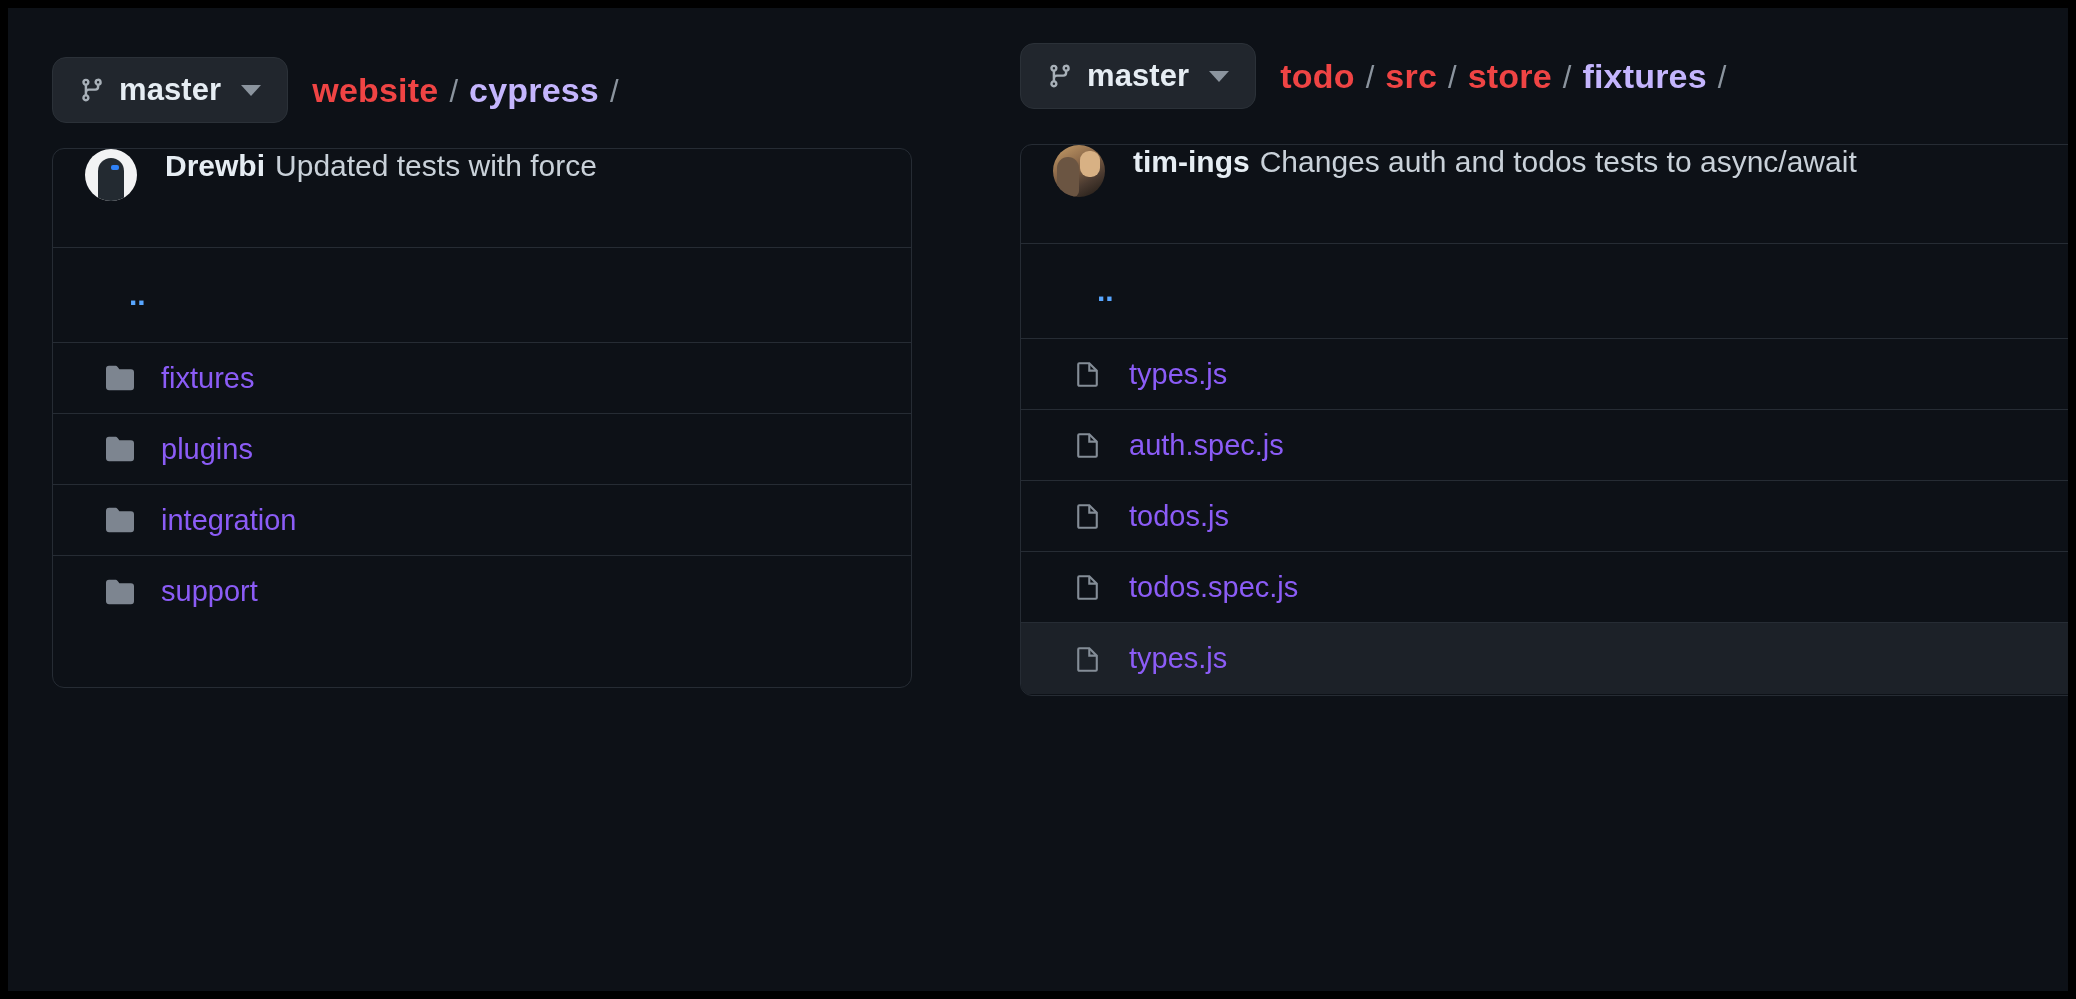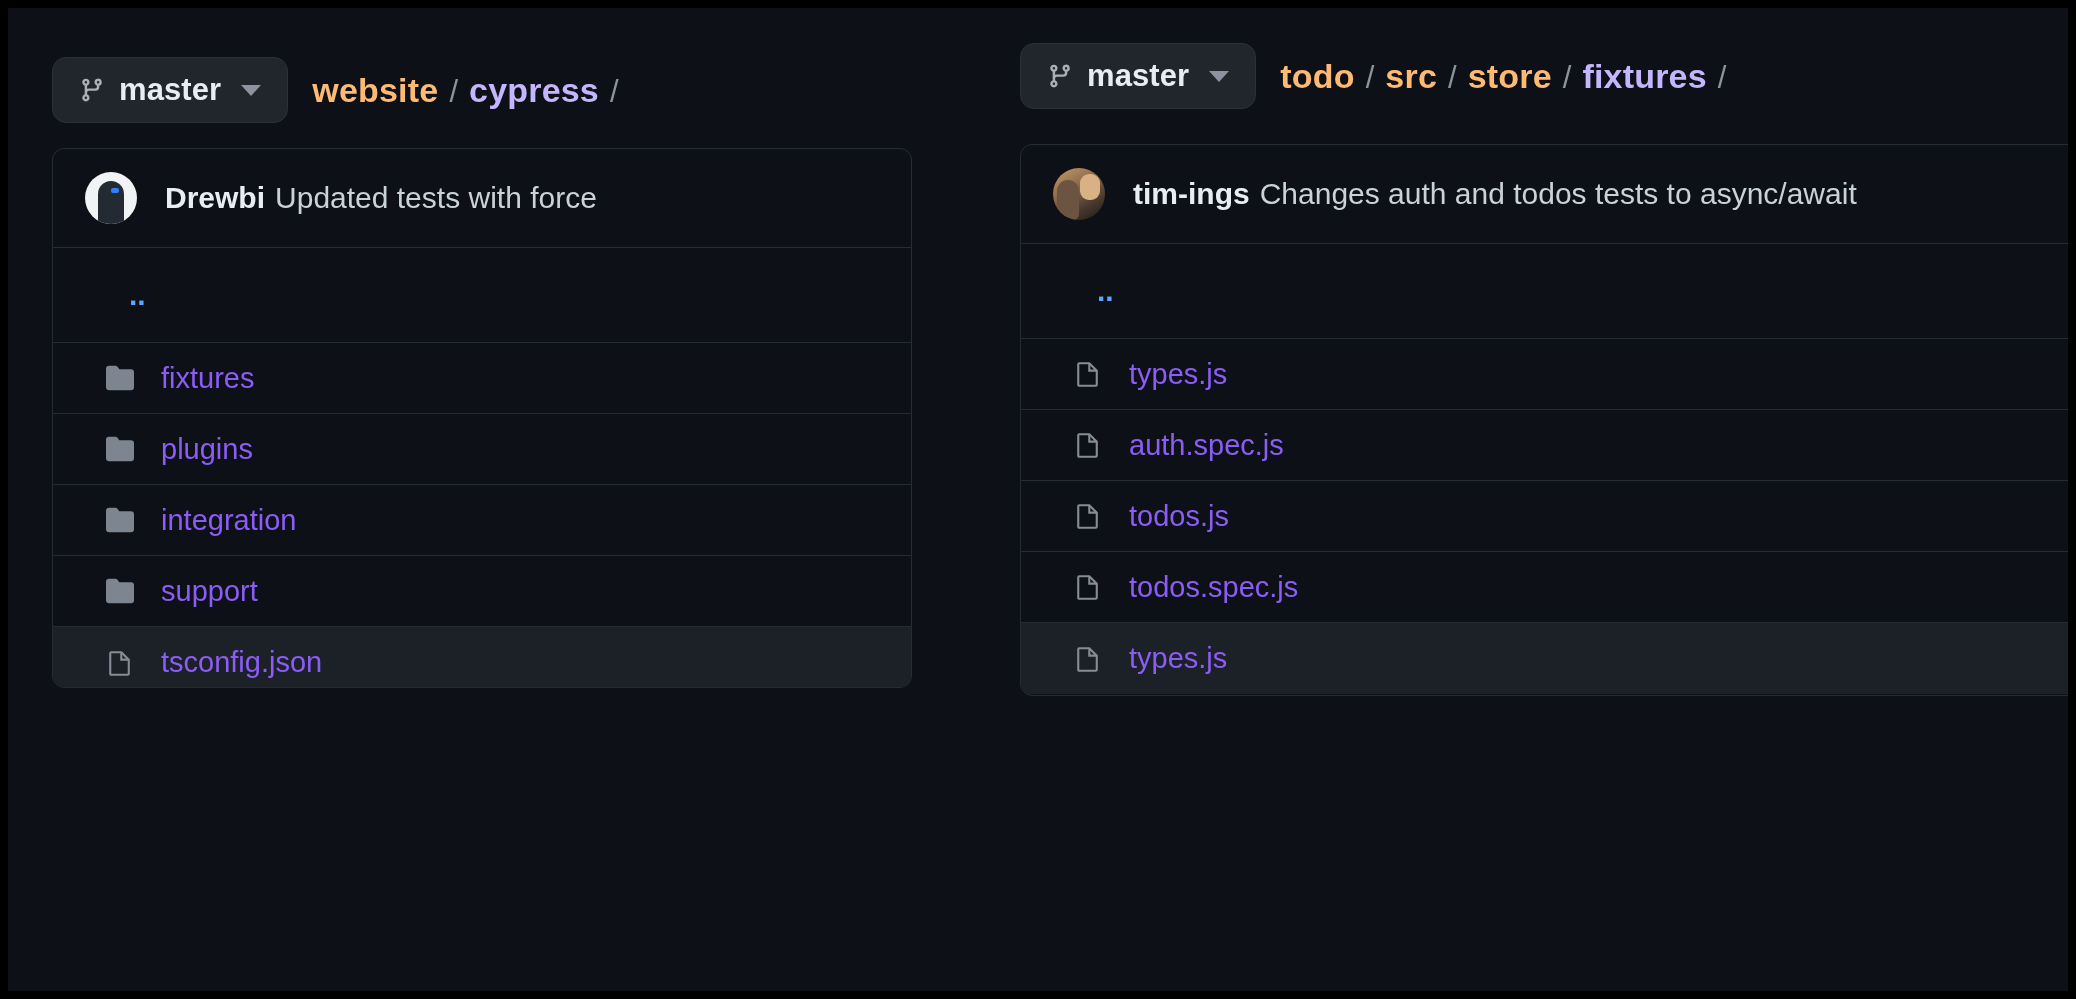--- a/index.html
+++ b/index.html
@@ -77,21 +77,21 @@
     display: flex;
     align-items: baseline;
     margin-left: 24px;
     white-space: nowrap;
     font-size: 34px;
   }
   .crumb {
     font-weight: bold;
     letter-spacing: 0.2px;
   }
-  .crumb.link   { color: #fdba74; cursor: pointer; }
+  .crumb.link   { color: #ef4444; cursor: pointer; }
   .crumb.curr   { color: #c4b5fd; }
   .crumb-sep {
     color: #8b949e;
     font-weight: normal;
     font-size: 31px;
     margin: 0 11px;
   }
 
   
   .filebox {
@@ -100,21 +100,20 @@
     border-radius: 12px;
     background: #0d1117;
     box-sizing: border-box;
     overflow: hidden;
   }
   #box-left  { left: 44px; top: 140px; width: 860px; height: 540px; }
   #box-right { left: 12px; top: 136px; width: 1200px; height: 552px; }
 
   .commit-row {
     display: flex;
-    align-items: center;
     padding: 0 0 0 32px;
     height: 99px;
     box-sizing: border-box;
     border-bottom: 1px solid #262c34;
   }
   .avatar {
     width: 52px; height: 52px;
     border-radius: 50%;
     flex: 0 0 auto;
     overflow: hidden;
@@ -284,29 +283,20 @@
 
       <div class="frow">
         <span class="ficon">
           <svg width="34" height="28" viewBox="0 0 16 16" fill="#7d8590">
               <path d="M1.75 1A1.75 1.75 0 0 0 0 2.75v10.5C0 14.216.784 15 1.75 15h12.5A1.75 1.75 0 0 0 16 13.25v-8.5A1.75 1.75 0 0 0 14.25 3h-6.5a.25.25 0 0 1-.2-.1l-.9-1.2c-.33-.44-.85-.7-1.4-.7Z"></path>
             </svg>
         </span>
         <span class="fname">support</span>
       </div>
 
-      <div class="frow hl">
-        <span class="ficon">
-          <svg width="26" height="32" viewBox="0 0 16 16" fill="none" stroke="#848d97" stroke-width="1.3">
-              <path d="M2.6 1.4h6.2l4.6 4.6v8.6a.6.6 0 0 1-.6.6H2.6a.6.6 0 0 1-.6-.6V2a.6.6 0 0 1 .6-.6Z"></path>
-              <path d="M8.8 1.5v4.4h4.4"></path>
-            </svg>
-        </span>
-        <span class="fname">tsconfig.json</span>
-      </div>
 
     </div>
   </div>
 
   <div class="panel" id="panel-right">
 
     <div class="head" id="head-right">
 
       <div class="branch-btn">
         <span class="branch-icon">

